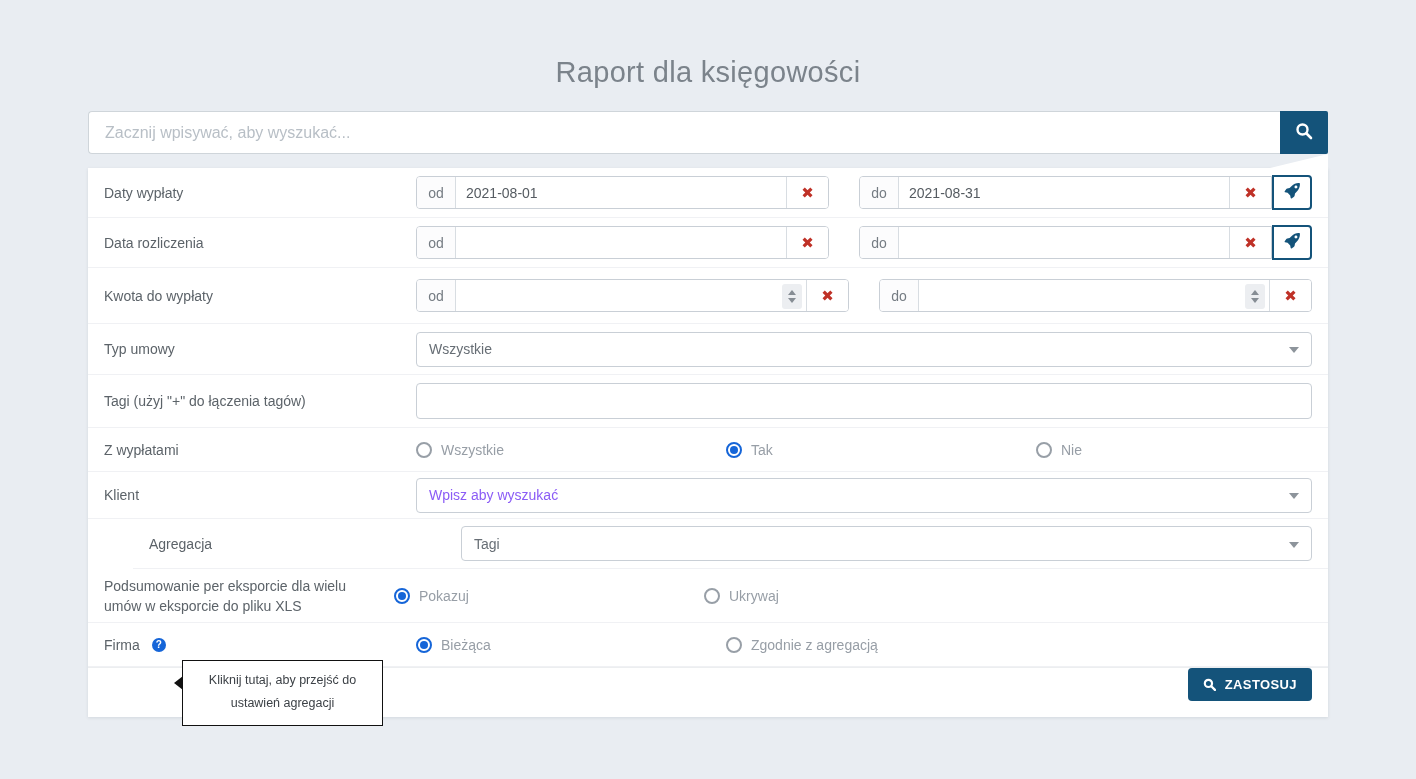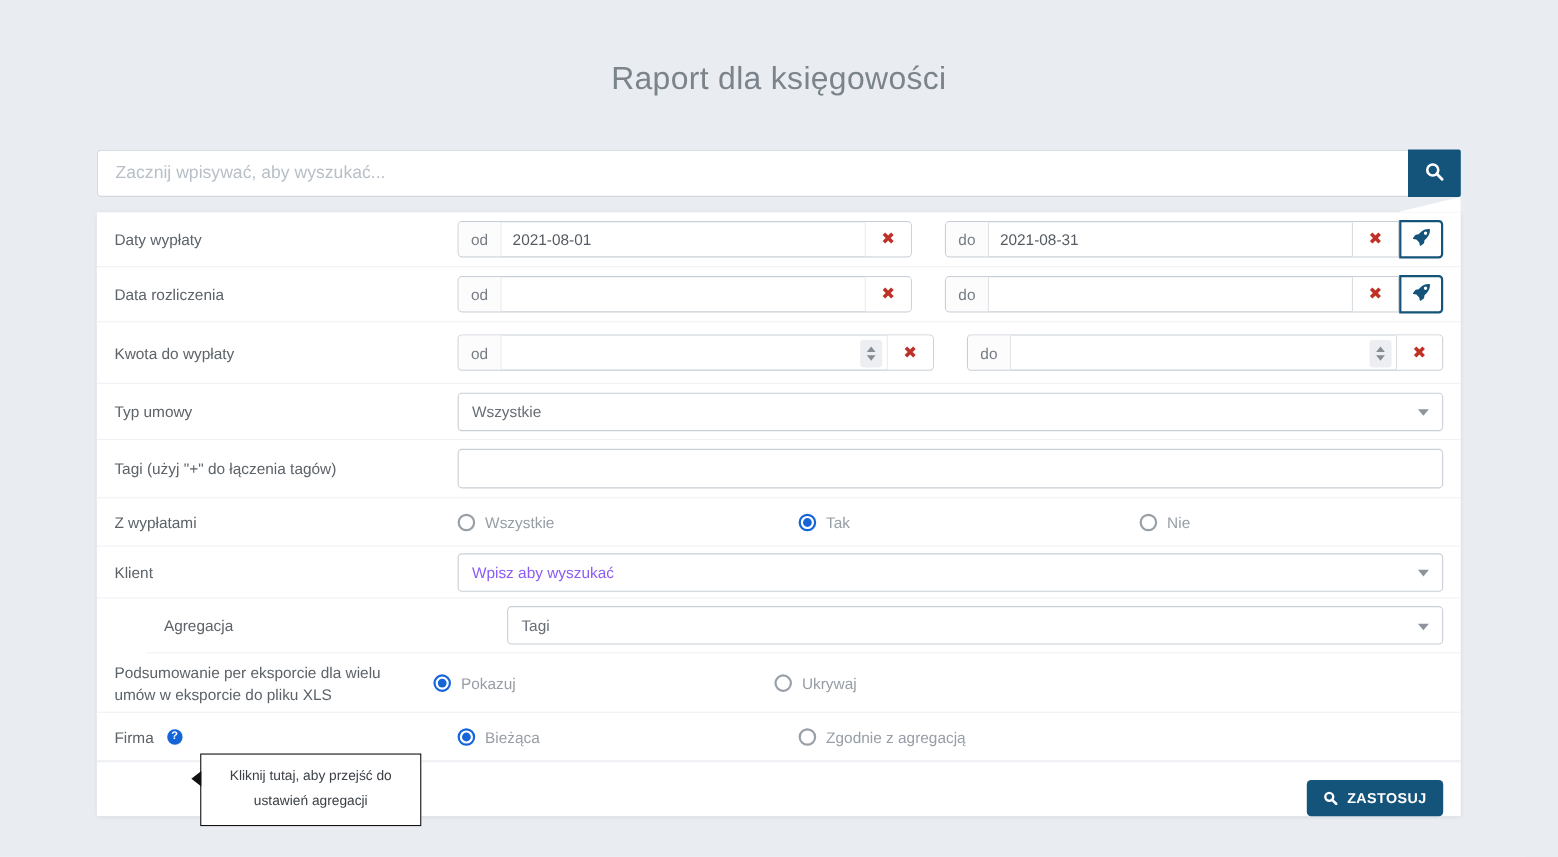--- a/index.html
+++ b/index.html
@@ -11,21 +11,21 @@
   }
   .page { width:1240px; margin:0 auto; position:relative; }
 
   
   .page-title {
     text-align:center; color:#7b838b; font-size:29px; font-weight:400;
     padding-top:56px; letter-spacing:.3px;
   }
 
   
-  .search-bar { display:flex; margin-top:47px; }
+  .search-bar { display:flex; margin-top:22px; }
   .search-bar input {
     flex:1; height:43px; border:1px solid #cfd5da; border-right:none;
     border-radius:4px 0 0 4px; padding:0 16px; font-size:16px; color:#555b61;
     font-family:inherit; outline:none; background:#fff;
   }
   .search-bar input::placeholder { color:#b8bfc6; }
   .search-btn {
     width:48px; height:43px; background:#14537a; border:none; cursor:pointer;
     display:flex; align-items:center; justify-content:center; border-radius:0 2px 2px 0;
   }
@@ -126,21 +126,21 @@
     font-size:12.5px; color:#3c4146; text-align:center; line-height:23px;
   }
   .tooltip::before {
     content:''; position:absolute; left:-9px; top:15px;
     border-top:7px solid transparent; border-bottom:7px solid transparent;
     border-right:9px solid #111;
   }
 
   
   .panel-footer {
-    border-top:1px solid #eceef0; height:50px; display:flex; align-items:flex-end;
+    border-top:1px solid #eceef0; height:50px; display:flex; align-items:flex-start;
     justify-content:flex-end; padding:0 16px;
   }
   .apply-btn {
     background:#14537a; color:#fff; border:none; border-radius:4px; cursor:pointer;
     height:33px; padding:0 15px; display:flex; align-items:center; gap:9px;
     font-size:13px; font-weight:bold; letter-spacing:.4px; font-family:inherit;
   }
 
   .two-line { max-width:290px; }
 </style>

